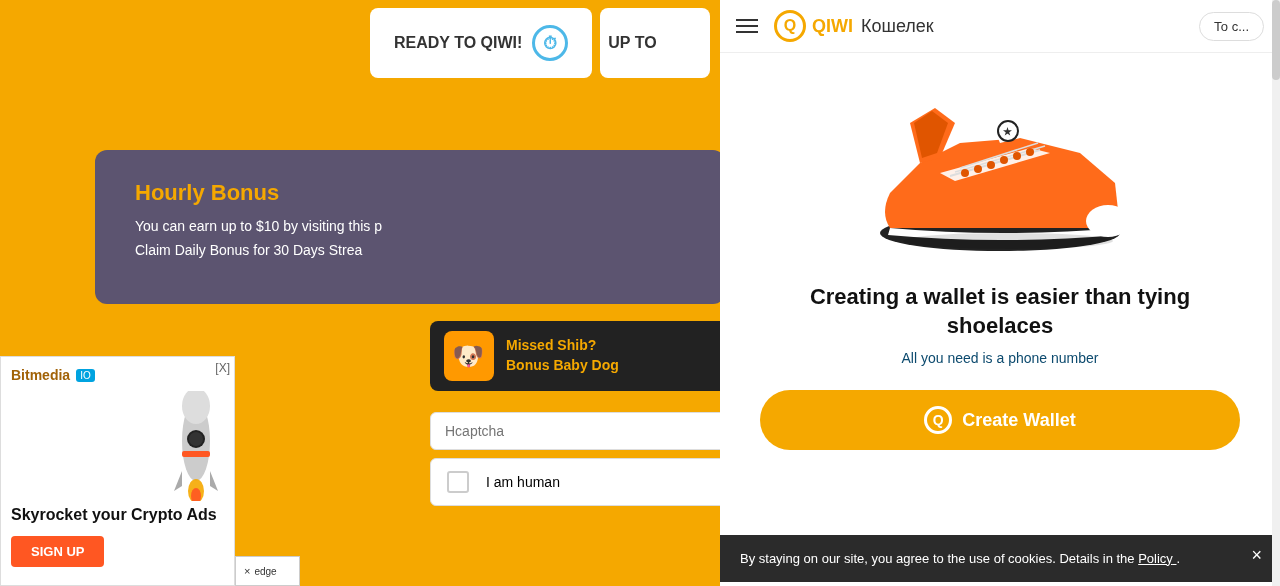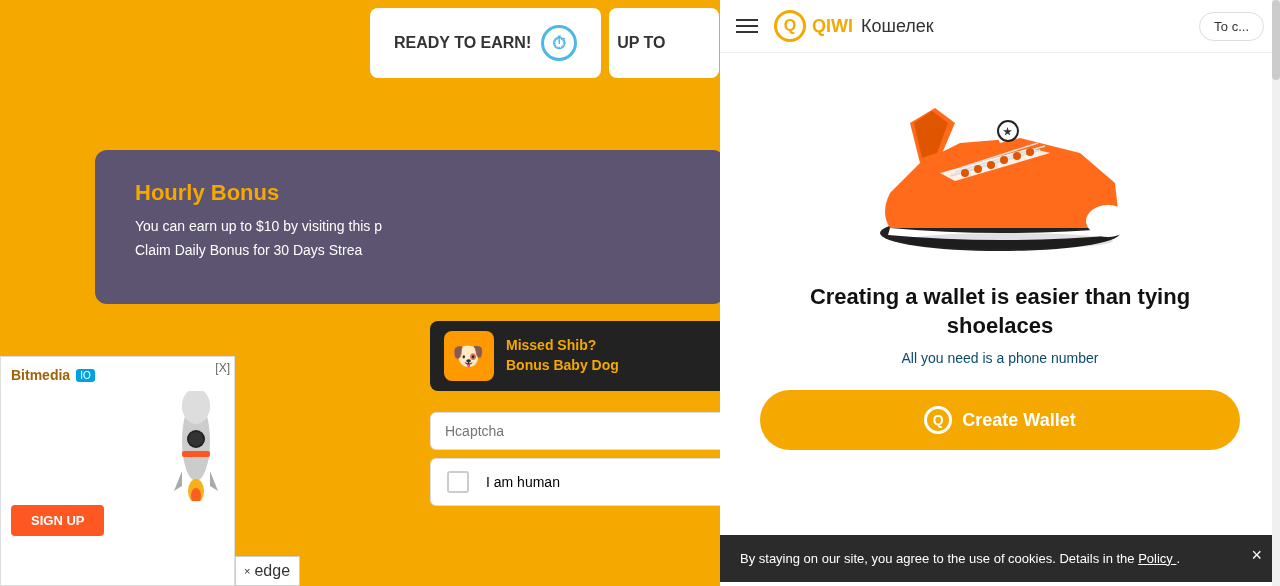--- a/index.html
+++ b/index.html
@@ -184,21 +184,21 @@
       padding: 4px 8px;
       z-index: 11;
     }
 
     .edge-x {
       font-size: 11px;
       color: #333;
     }
 
     .edge-text {
-      font-size: 16px;
+      font-size: 10px;
       color: #333;
     }
 
     
     .captcha-area {
       position: absolute;
       bottom: 80px;
       left: 430px;
       width: 300px;
       z-index: 5;
@@ -476,21 +476,21 @@
       height: 190px;
     }
   </style>
 </head>
 <body>
 
 <div class="bg-layer"></div>
 
 <div class="top-banners">
   <div class="banner-card">
-    <span>READY TO EARN!</span>
+    <span>READY TO QIWI!</span>
     <div class="clock-icon">⏱</div>
   </div>
   <div class="banner-card-2">
     <span>UP TO</span>
   </div>
 </div>
 
 <div class="hourly-card">
   <h2>Hourly Bonus</h2>
   <p>You can earn up to $10 by visiting this p</p>
@@ -532,20 +532,21 @@
       <polygon points="13,80 5,100 13,95" fill="#aaa"></polygon>
       <polygon points="41,80 49,100 41,95" fill="#aaa"></polygon>
 
       <ellipse cx="27" cy="100" rx="8" ry="12" fill="#F5A800" opacity="0.9"></ellipse>
       <ellipse cx="27" cy="105" rx="5" ry="8" fill="#FF5722" opacity="0.9"></ellipse>
 
       <rect x="13" y="60" width="28" height="6" fill="#FF5722" rx="2"></rect>
     </svg>
   </div>
   <div class="ad-content">
+    <h3>Skyrocket your Crypto Ads</h3>
     <button class="ad-signup-btn">SIGN UP</button>
   </div>
 </div>
 
 <div class="edge-bar">
   <span class="edge-x">×</span>
   <span class="edge-text">edge</span>
 </div>
 
 <div class="qiwi-panel">

